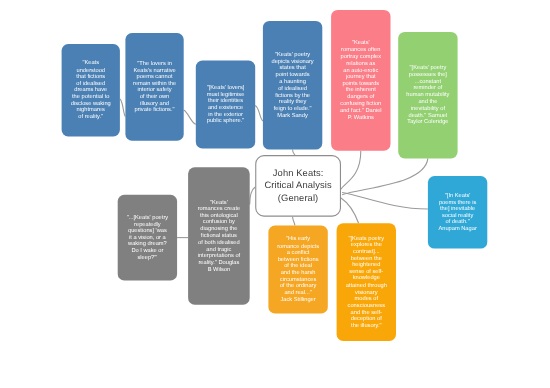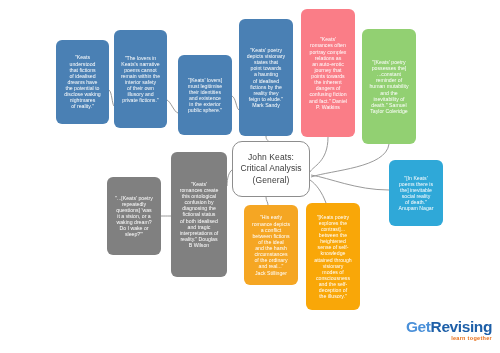--- a/index.html
+++ b/index.html
@@ -219,24 +219,20 @@
 knowledge
 attained through
 visionary
 modes of
 consciousness
 and the self-
 deception of
 the illusory."</span>
   </div>
 
-  <div class="node central" style="left: 232px; top: 141px; width: 78px; height: 56px; font-size: 8.5px; background: rgb(255, 255, 255); color: rgb(59, 59, 59); border-color: rgb(141, 141, 141); border-radius: 10px;">
+  <div class="node central" style="left: 232px; top: 141px; width: 78px; height: 56px; font-size: 8.5px; background: rgb(255, 255, 255); color: rgb(59, 59, 59); border-color: rgb(141, 141, 141);">
     <span class="txt">John Keats:
 Critical Analysis
 (General)</span>
   </div>
 
-  <div class="logo" style="right:8px; bottom:12px;">
-    <span class="lg-main"><span class="lg-get">Get</span><span class="lg-rev">Revising</span></span>
-    <span class="lg-sub">learn together</span>
-  </div>
 
 </div>
 
 </body></html>

